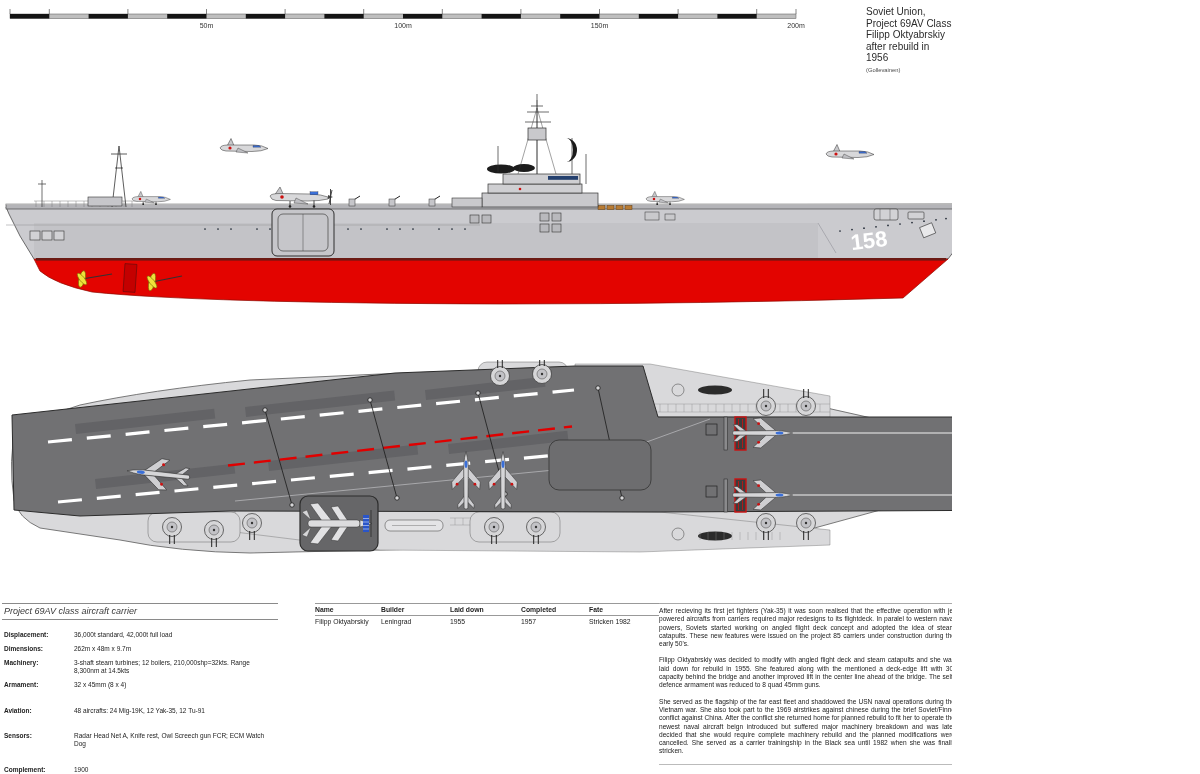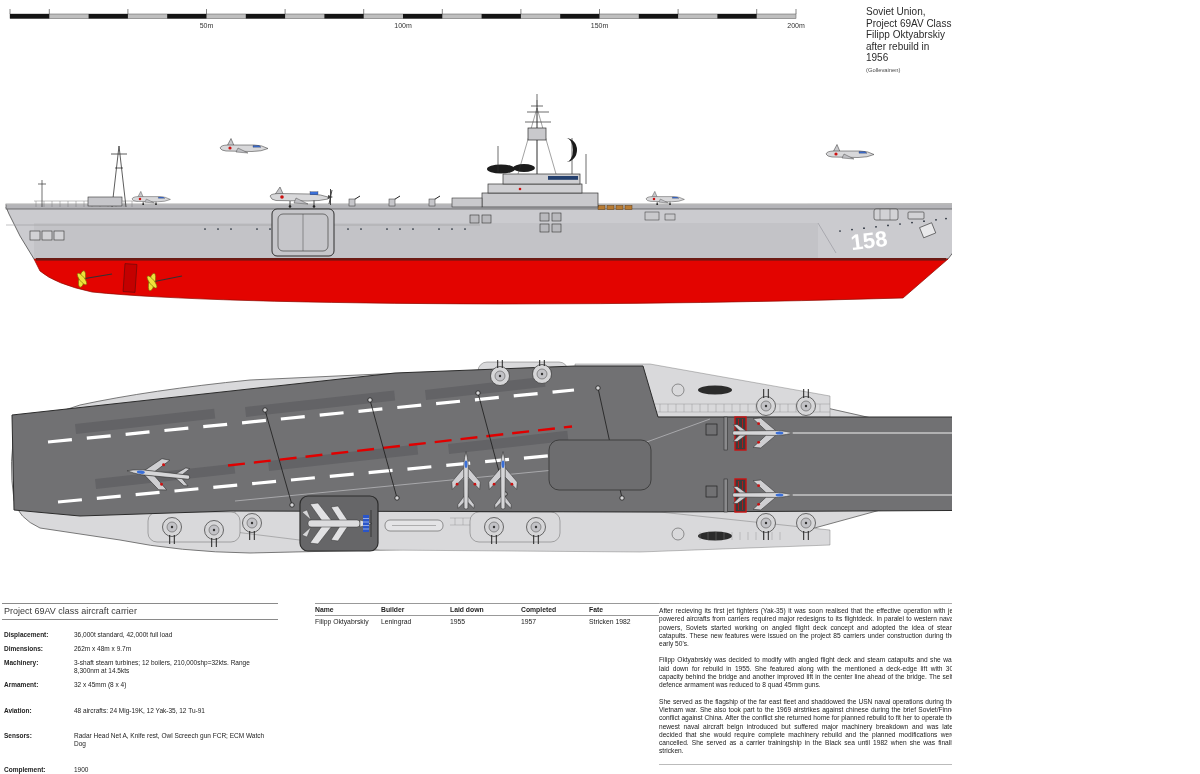--- a/index.html
+++ b/index.html
@@ -4,21 +4,21 @@
 <style>
   html,body{margin:0;padding:0;background:#ffffff;}
   .canvas{position:relative;width:952px;height:774px;background:#fff;overflow:hidden;
           font-family:"Liberation Sans","DejaVu Sans",sans-serif;color:#1c1c1c;}
   .abs{position:absolute;}
   
   .title-block{left:866px;top:6px;font-size:10px;line-height:11.5px;color:#2b2b2b;}
   .title-credit{font-size:5.8px;color:#4a4a4a;margin-top:1px;}
   
   .specs{left:2px;top:603px;width:276px;border-top:1px solid #8a8a8a;}
-  .specs-title{font-size:9px;color:#3a3a3a;padding:2px 2px 3px 2px;border-bottom:1px solid #8a8a8a;margin-bottom:11px;}
+  .specs-title{font-size:9px;color:#3a3a3a;padding:2px 2px 3px 2px;border-bottom:1px solid #8a8a8a;margin-bottom:11px;font-style:italic;}
   .spec-row{display:flex;font-size:6.5px;line-height:8.4px;margin-bottom:5.5px;padding:0 2px;}
   .spec-row.bigap{margin-top:17px;}
   .spec-label{width:70px;flex:0 0 70px;font-weight:bold;color:#222;}
   .spec-value{flex:1;color:#222;}
   .specs-endline{border-top:1px solid #bbb;margin-top:3px;}
   
   .ships{left:315px;top:603px;width:344px;border-top:1px solid #999;font-size:6.8px;}
   .ships-head{display:flex;font-weight:bold;padding:2px 0;border-bottom:1px solid #999;}
   .ships-row{display:flex;padding:2px 0;}
   .c1{width:66px;} .c2{width:69px;} .c3{width:71px;} .c4{width:68px;} .c5{flex:1;}

